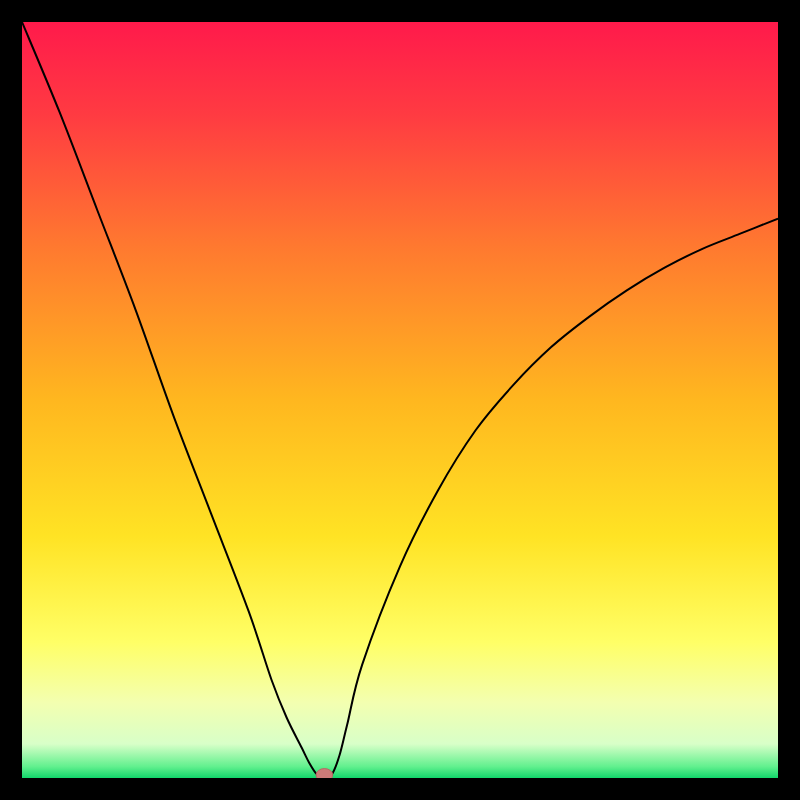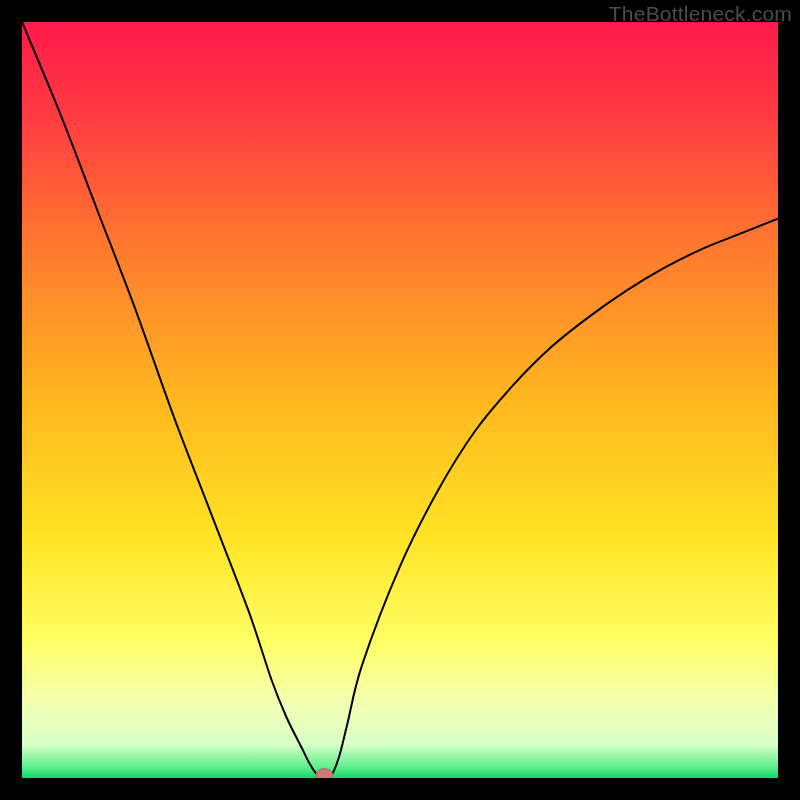--- a/index.html
+++ b/index.html
@@ -51,14 +51,13 @@
           <stop offset="90%" stop-color="#f3ffb0"></stop>
           <stop offset="95.5%" stop-color="#d8ffc8"></stop>
           <stop offset="98.5%" stop-color="#61f08e"></stop>
           <stop offset="100%" stop-color="#12d66b"></stop>
         </linearGradient>
     </defs>
     <rect x="0" y="0" width="100" height="100" fill="url(#bg-grad)"></rect>
     <path id="curve" fill="none" stroke="#000" stroke-width="2" stroke-linejoin="round" vector-effect="non-scaling-stroke" d="M 0 0 C 0.8333333333333334 2, 3.333333333333333 7.833333333333333, 5 12 C 6.666666666666667 16.166666666666668, 8.333333333333334 20.666666666666668, 10 25 C 11.666666666666666 29.333333333333332, 13.333333333333334 33.5, 15 38 C 16.666666666666668 42.5, 18.333333333333332 47.5, 20 52 C 21.666666666666668 56.5, 23.333333333333332 60.666666666666664, 25 65 C 26.666666666666668 69.33333333333333, 28.666666666666668 74.33333333333333, 30 78 C 31.333333333333332 81.66666666666667, 32.166666666666664 84.66666666666667, 33 87 C 33.833333333333336 89.33333333333333, 34.333333333333336 90.5, 35 92 C 35.666666666666664 93.5, 36.5 95, 37 96 C 37.5 97, 37.666666666666664 97.41666666666667, 38 98 C 38.333333333333336 98.58333333333333, 38.666666666666664 99.16666666666667, 39 99.5 C 39.333333333333336 99.83333333333333, 39.666666666666664 100, 40 100 C 40.333333333333336 100, 40.666666666666664 100, 41 99.5 C 41.333333333333336 99, 41.666666666666664 98.08333333333333, 42 97 C 42.333333333333336 95.91666666666667, 42.5 95, 43 93 C 43.5 91, 43.833333333333336 88.5, 45 85 C 46.166666666666664 81.5, 48.33333333333333 75.83333333333333, 50 72 C 51.66666666666667 68.16666666666667, 53.33333333333334 65, 55.00000000000001 62 C 56.66666666666667 59, 58.333333333333336 56.333333333333336, 60 54 C 61.666666666666664 51.666666666666664, 63.333333333333336 49.83333333333333, 65 48 C 66.66666666666667 46.16666666666667, 68.33333333333333 44.50000000000001, 70 43.00000000000001 C 71.66666666666667 41.50000000000001, 73.33333333333333 40.25, 75 39 C 76.66666666666667 37.75, 78.33333333333333 36.583333333333336, 80 35.5 C 81.66666666666667 34.416666666666664, 83.33333333333333 33.416666666666664, 85 32.5 C 86.66666666666667 31.583333333333332, 88.33333333333333 30.75, 90 30 C 91.66666666666667 29.25, 93.33333333333333 28.666666666666668, 95 28 C 96.66666666666667 27.333333333333332, 99.16666666666667 26.333333333333332, 100 26"></path>
     <ellipse id="marker" rx="1.1" ry="0.85" fill="#cb7b78" stroke="#ba6360" stroke-width="0.12" cx="40" cy="99.6"></ellipse>
   </svg>
-  <div class="watermark">TheBottleneck.com</div>
 </div>
 
 </body></html>

